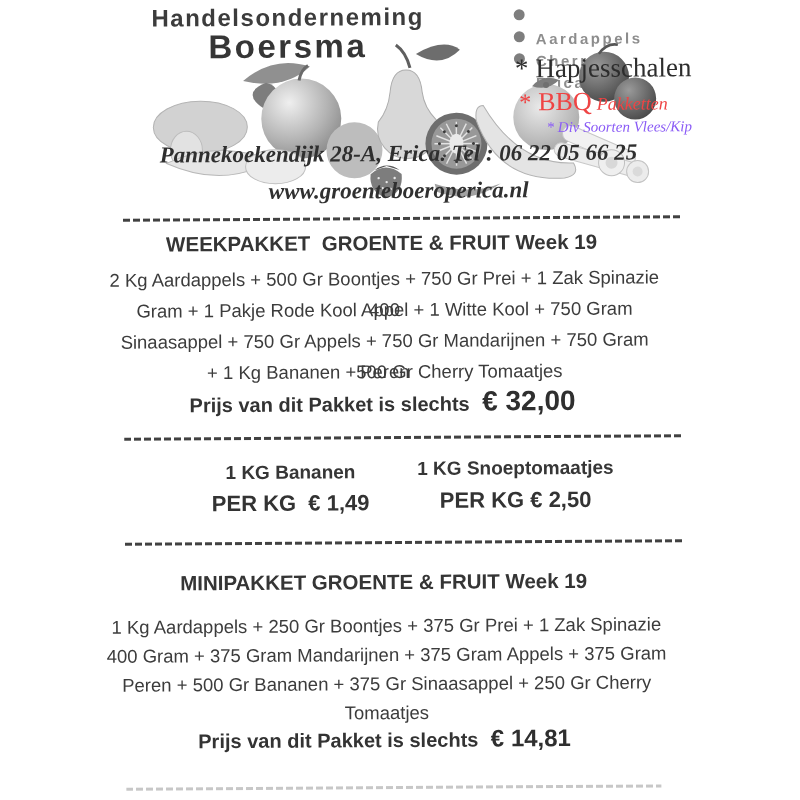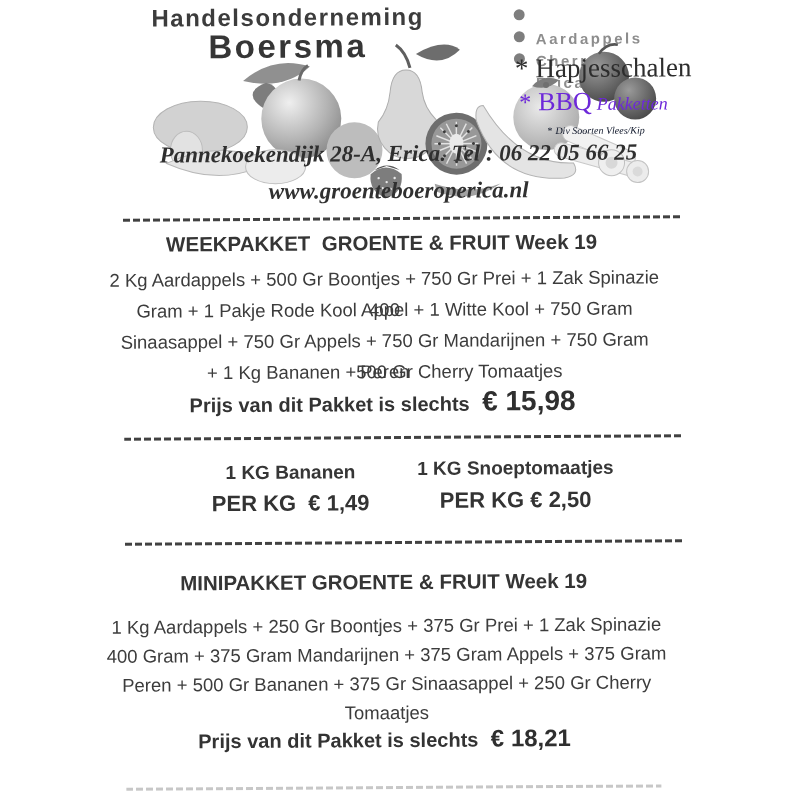--- a/index.html
+++ b/index.html
@@ -19,26 +19,26 @@
   .company-brand{left:115px;top:27px;width:350px;font-size:33px;font-weight:bold;
     letter-spacing:2.5px;color:#363636;}
 
   
   .bullet-row{left:516px;width:270px;height:22px;display:flex;align-items:center;}
   .bullet-dot{width:11px;height:11px;border-radius:50%;background:#7e7e7e;margin-right:11px;flex:none;}
   .bullet-label{font-size:15px;font-weight:bold;letter-spacing:2.5px;color:#8d8d8d;margin-top:48px;}
   .svc1{left:517px;top:54px;font-family:"Liberation Serif",serif;color:#2d2d2d;z-index:3;}
   .svc1 .marker{font-size:27px;margin-right:7px;}
   .svc1 .lbl{font-size:27px;}
-  .svc2{left:521px;top:88px;font-family:"Liberation Serif",serif;color:#6d28d9;z-index:3;}
+  .svc2{left:521px;top:88px;font-family:"Liberation Serif",serif;color:#ef4444;z-index:3;}
   .svc2 .marker{font-size:24px;margin-right:7px;}
   .svc2 .lbl{font-size:26px;}
   .svc2 .sub{font-size:18px;font-style:italic;margin-left:5px;}
-  .svc3{left:549px;top:126px;font-family:"Liberation Serif",serif;font-style:italic;
-    color:#0f172a;font-size:10px;z-index:3;}
+  .svc3{left:549px;top:120px;font-family:"Liberation Serif",serif;font-style:italic;
+    color:#8b5cf6;font-size:15px;z-index:3;}
   .svc3 .marker{font-style:normal;margin-right:3px;}
 
   .address-line{left:90px;top:141px;width:620px;font-family:"Liberation Serif",serif;
     font-style:italic;font-weight:bold;font-size:23px;color:#2f2f2f;z-index:3;}
   .website-line{left:90px;top:178px;width:620px;font-family:"Liberation Serif",serif;
     font-style:italic;font-weight:bold;font-size:23px;color:#303030;z-index:3;}
 
   
   .divider{height:3px;left:124px;width:558px;
     background:repeating-linear-gradient(to right,#414141 0px,#414141 7px,transparent 7px,transparent 10px);}
@@ -206,21 +206,21 @@
       <span>Week 19</span>
     </div>
     <div class="abs center pack-body wk-body">
       <div class="ln">2 Kg Aardappels + 500 Gr Boontjes + 750 Gr Prei + 1 Zak Spinazie 400</div>
       <div class="ln">Gram + 1 Pakje Rode Kool Appel + 1 Witte Kool + 750 Gram</div>
       <div class="ln">Sinaasappel + 750 Gr Appels + 750 Gr Mandarijnen + 750 Gram Peren</div>
       <div class="ln">+ 1 Kg Bananen +500 Gr Cherry Tomaatjes</div>
     </div>
     <div class="abs center price-row price1">
       <span class="price-label">Prijs van dit Pakket is slechts</span>
-      <span class="price-amt">€ 15,98</span>
+      <span class="price-amt">€ 32,00</span>
     </div>
 
     <div class="abs divider div2"></div>
 
     <div class="abs center spec spec-title spec-left-title">1 KG Bananen</div>
     <div class="abs center spec spec-price spec-left-price keep-space">PER KG  € 1,49</div>
     <div class="abs center spec spec-title spec-right-title">1 KG Snoeptomaatjes</div>
     <div class="abs center spec spec-price spec-right-price">PER KG € 2,50</div>
 
     <div class="abs divider div3"></div>
@@ -230,19 +230,19 @@
       <span>Week 19</span>
     </div>
     <div class="abs center pack-body mini-body">
       <div class="ln">1 Kg Aardappels + 250 Gr Boontjes + 375 Gr Prei + 1 Zak Spinazie</div>
       <div class="ln">400 Gram + 375 Gram Mandarijnen + 375 Gram Appels + 375 Gram</div>
       <div class="ln">Peren + 500 Gr Bananen + 375 Gr Sinaasappel + 250 Gr Cherry</div>
       <div class="ln">Tomaatjes</div>
     </div>
     <div class="abs center price-row price2">
       <span class="price-label">Prijs van dit Pakket is slechts</span>
-      <span class="price-amt">€ 18,21</span>
+      <span class="price-amt">€ 14,81</span>
     </div>
 
     <div class="abs divider div4"></div>
 
   </div>
 </div>
 
 </body></html>

